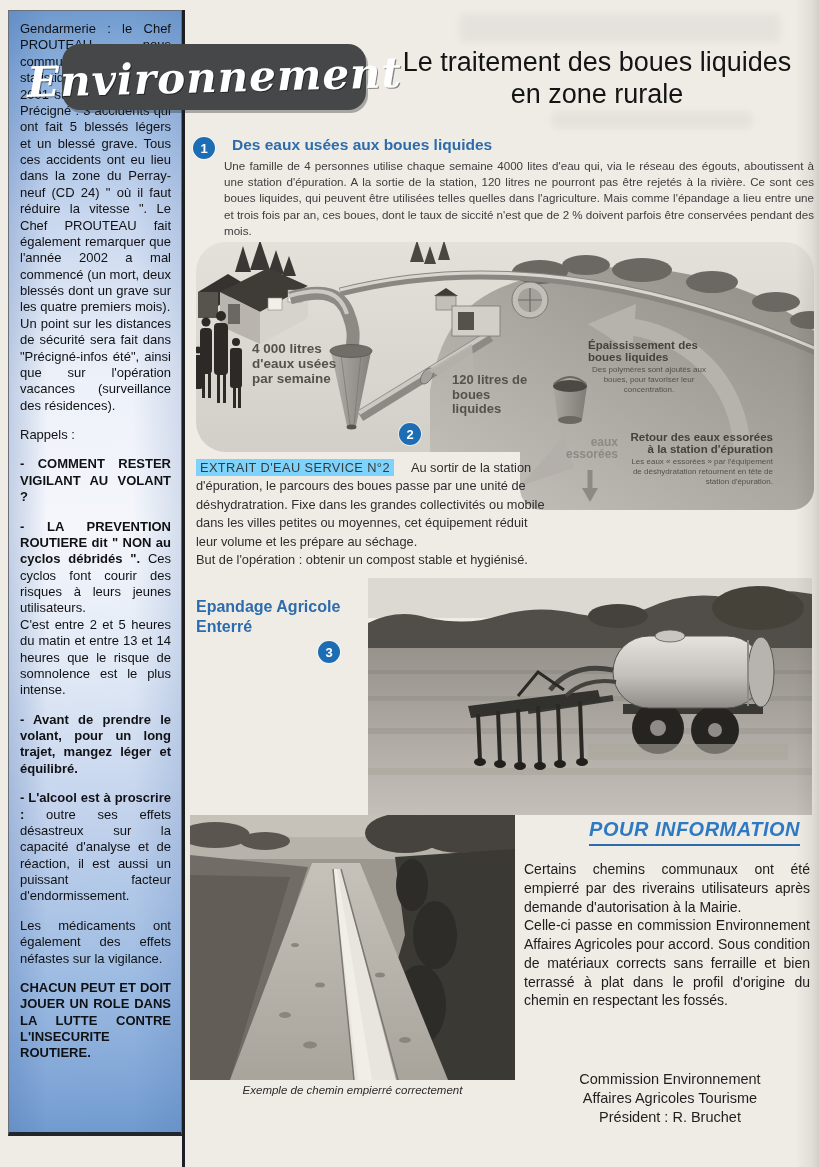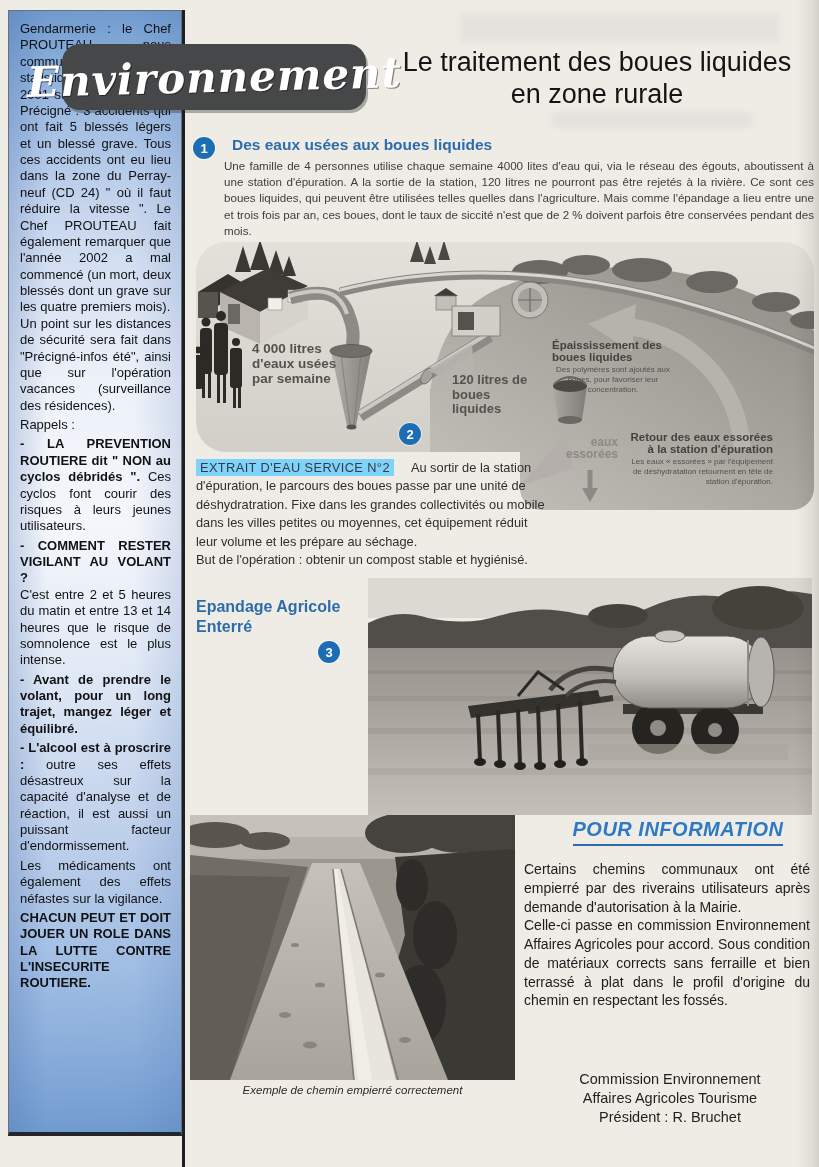--- a/index.html
+++ b/index.html
@@ -13,21 +13,21 @@
 
   
   #sidebar{left:8px;top:10px;width:174px;height:1126px;box-sizing:border-box;
     border:1px solid #6a6f78;border-bottom:4px solid #23262b;
     background:
       linear-gradient(90deg, rgba(70,110,175,.28) 0%, rgba(255,255,255,0) 22%, rgba(255,255,255,0) 72%, rgba(70,110,175,.18) 100%),
       linear-gradient(178deg,#6f9ace 0%,#8fb2dd 6%,#c7d6ee 18%,#edf1f9 33%,#f4f6fb 46%,#e2eaf6 58%,#c2d2ec 72%,#9ebce2 86%,#7fa5d6 96%,#6f9ace 100%);
     padding:10px 10px 0 11px;}
   #sidebar-rule{left:182px;top:10px;width:3px;height:1157px;background:#1d1f22;}
   #sidebar p{margin:0;font-size:13px;line-height:1.26;color:#101114;text-align:justify;}
-  #sidebar p.g{margin-top:3px;}
+  #sidebar p.g{margin-top:13px;}
   #sidebar strong{font-weight:bold;}
 
   
   #env-box{left:62px;top:44px;width:304px;height:66px;background:#454749;border-radius:18px;
     box-shadow:2px 3px 0 rgba(40,40,40,.35);display:flex;align-items:center;justify-content:center;}
   #env-script{font-family:"DejaVu Serif", serif;font-style:italic;font-weight:bold;font-size:42px;color:#ffffff;
     letter-spacing:1px;transform:rotate(-1.5deg);text-shadow:1px 1px 0 rgba(0,0,0,.45);white-space:nowrap;}
   #main-title{left:378px;top:46px;width:438px;text-align:center;font-size:27px;line-height:1.2;color:#141414;}
 
   
@@ -35,59 +35,59 @@
     display:flex;align-items:center;justify-content:center;box-shadow:0 0 0 1px rgba(255,255,255,.5);}
 
   
   #s1-head{left:224px;top:136px;font-size:15.5px;font-weight:bold;color:#2d6cac;margin-left:8px;}
   #s1-body{left:224px;top:158px;width:590px;font-size:11.6px;line-height:1.4;color:#3d3d3d;text-align:justify;}
 
   
   .dlab{color:#55514c;font-weight:bold;}
   #lbl-inflow{left:252px;top:342px;width:108px;font-size:13.5px;line-height:1.1;}
   #lbl-sludge{left:452px;top:373px;width:86px;font-size:13px;line-height:1.12;}
-  #lbl-thick{left:552px;top:339px;width:122px;}
+  #lbl-thick{left:588px;top:339px;width:122px;}
   #lbl-thick .t,#lbl-return .t{font-size:11.5px;line-height:1.05;font-weight:bold;color:#45423e;}
   #lbl-thick .n,#lbl-return .n{font-size:8px;line-height:1.25;color:#54514d;margin-top:2px;}
   #lbl-thick .n{text-align:center;}
   #lbl-drained{left:556px;top:436px;width:62px;font-size:12px;line-height:1.02;color:#8d8984;font-weight:bold;text-align:right;}
   #lbl-return{left:621px;top:431px;width:152px;text-align:right;}
 
   
   #extrait{left:196px;top:459px;width:352px;font-size:12.8px;line-height:1.44;color:#2e2e2e;}
   #extrait .hl{background:#7dd3fc;color:#3a3a3a;padding:1px 4px;letter-spacing:.4px;margin-right:17px;}
   #extrait .block{display:block;}
 
   
   #s3-head{left:196px;top:597px;font-size:16px;font-weight:bold;color:#2d6cac;line-height:1.25;}
 
   
-  #info-head{left:536px;top:818px;width:284px;text-align:center;}
+  #info-head{left:516px;top:818px;width:284px;text-align:right;}
   #info-head span{display:inline-block;font-size:20px;font-weight:bold;font-style:italic;color:#2e79c4;
     letter-spacing:.5px;border-bottom:2.5px solid #2d6cac;padding-bottom:3px;}
   #info-body{left:524px;top:860px;width:286px;font-size:14px;line-height:1.34;color:#1c1c1c;text-align:justify;}
   #info-body p{margin:0;}
 
   #caption{left:190px;top:1084px;width:325px;text-align:center;font-style:italic;font-size:11.5px;color:#2b2b2b;}
   #signature{left:528px;top:1070px;width:284px;text-align:center;font-size:14.5px;line-height:1.3;color:#1f1f1f;}
 </style>
 </head>
 <body>
 
 <div id="page">
 
   <div class="abs ghost" style="left:460px;top:14px;width:320px;height:28px;"></div>
   <div class="abs ghost" style="left:552px;top:112px;width:200px;height:16px;"></div>
 
   <div id="sidebar" class="abs">
     <p class="sp"><strong></strong><span>Gendarmerie : le Chef PROUTEAU nous communique les statistiques pour l'année 2001 sur la commune de Précigné : 3 accidents qui ont fait 5 blessés légers et un blessé grave. Tous ces accidents ont eu lieu dans la zone du Perray-neuf (CD 24) " où il faut réduire la vitesse ". Le Chef PROUTEAU fait également remarquer que l'année 2002 a mal commencé (un mort, deux blessés dont un grave sur les quatre premiers mois).</span></p>
     <p class="sp"><strong></strong><span>Un point sur les distances de sécurité sera fait dans "Précigné-infos été", ainsi que sur l'opération vacances (surveillance des résidences).</span></p>
     <p class="sp g"><strong></strong><span>Rappels :</span></p>
+    <p class="sp g"><strong>- COMMENT RESTER VIGILANT AU VOLANT ?</strong><span></span></p>
     <p class="sp g"><strong>- LA PREVENTION ROUTIERE dit " NON au cyclos débridés ".</strong><span> Ces cyclos font courir des risques à leurs jeunes utilisateurs.</span></p>
-    <p class="sp g"><strong>- COMMENT RESTER VIGILANT AU VOLANT ?</strong><span></span></p>
     <p class="sp"><strong></strong><span>C'est entre 2 et 5 heures du matin et entre 13 et 14 heures que le risque de somnolence est le plus intense.</span></p>
     <p class="sp g"><strong>- Avant de prendre le volant, pour un long trajet, mangez léger et équilibré.</strong><span></span></p>
     <p class="sp g"><strong>- L'alcool est à proscrire :</strong><span> outre ses effets désastreux sur la capacité d'analyse et de réaction, il est aussi un puissant facteur d'endormissement.</span></p>
     <p class="sp g"><strong></strong><span>Les médicaments ont également des effets néfastes sur la vigilance.</span></p>
     <p class="sp g"><strong>CHACUN PEUT ET DOIT JOUER UN ROLE DANS LA LUTTE CONTRE L'INSECURITE ROUTIERE.</strong><span></span></p>
   </div>
   <div id="sidebar-rule" class="abs"></div>
 
   <div id="env-box" class="abs">
     <span id="env-script">Environnement</span>

